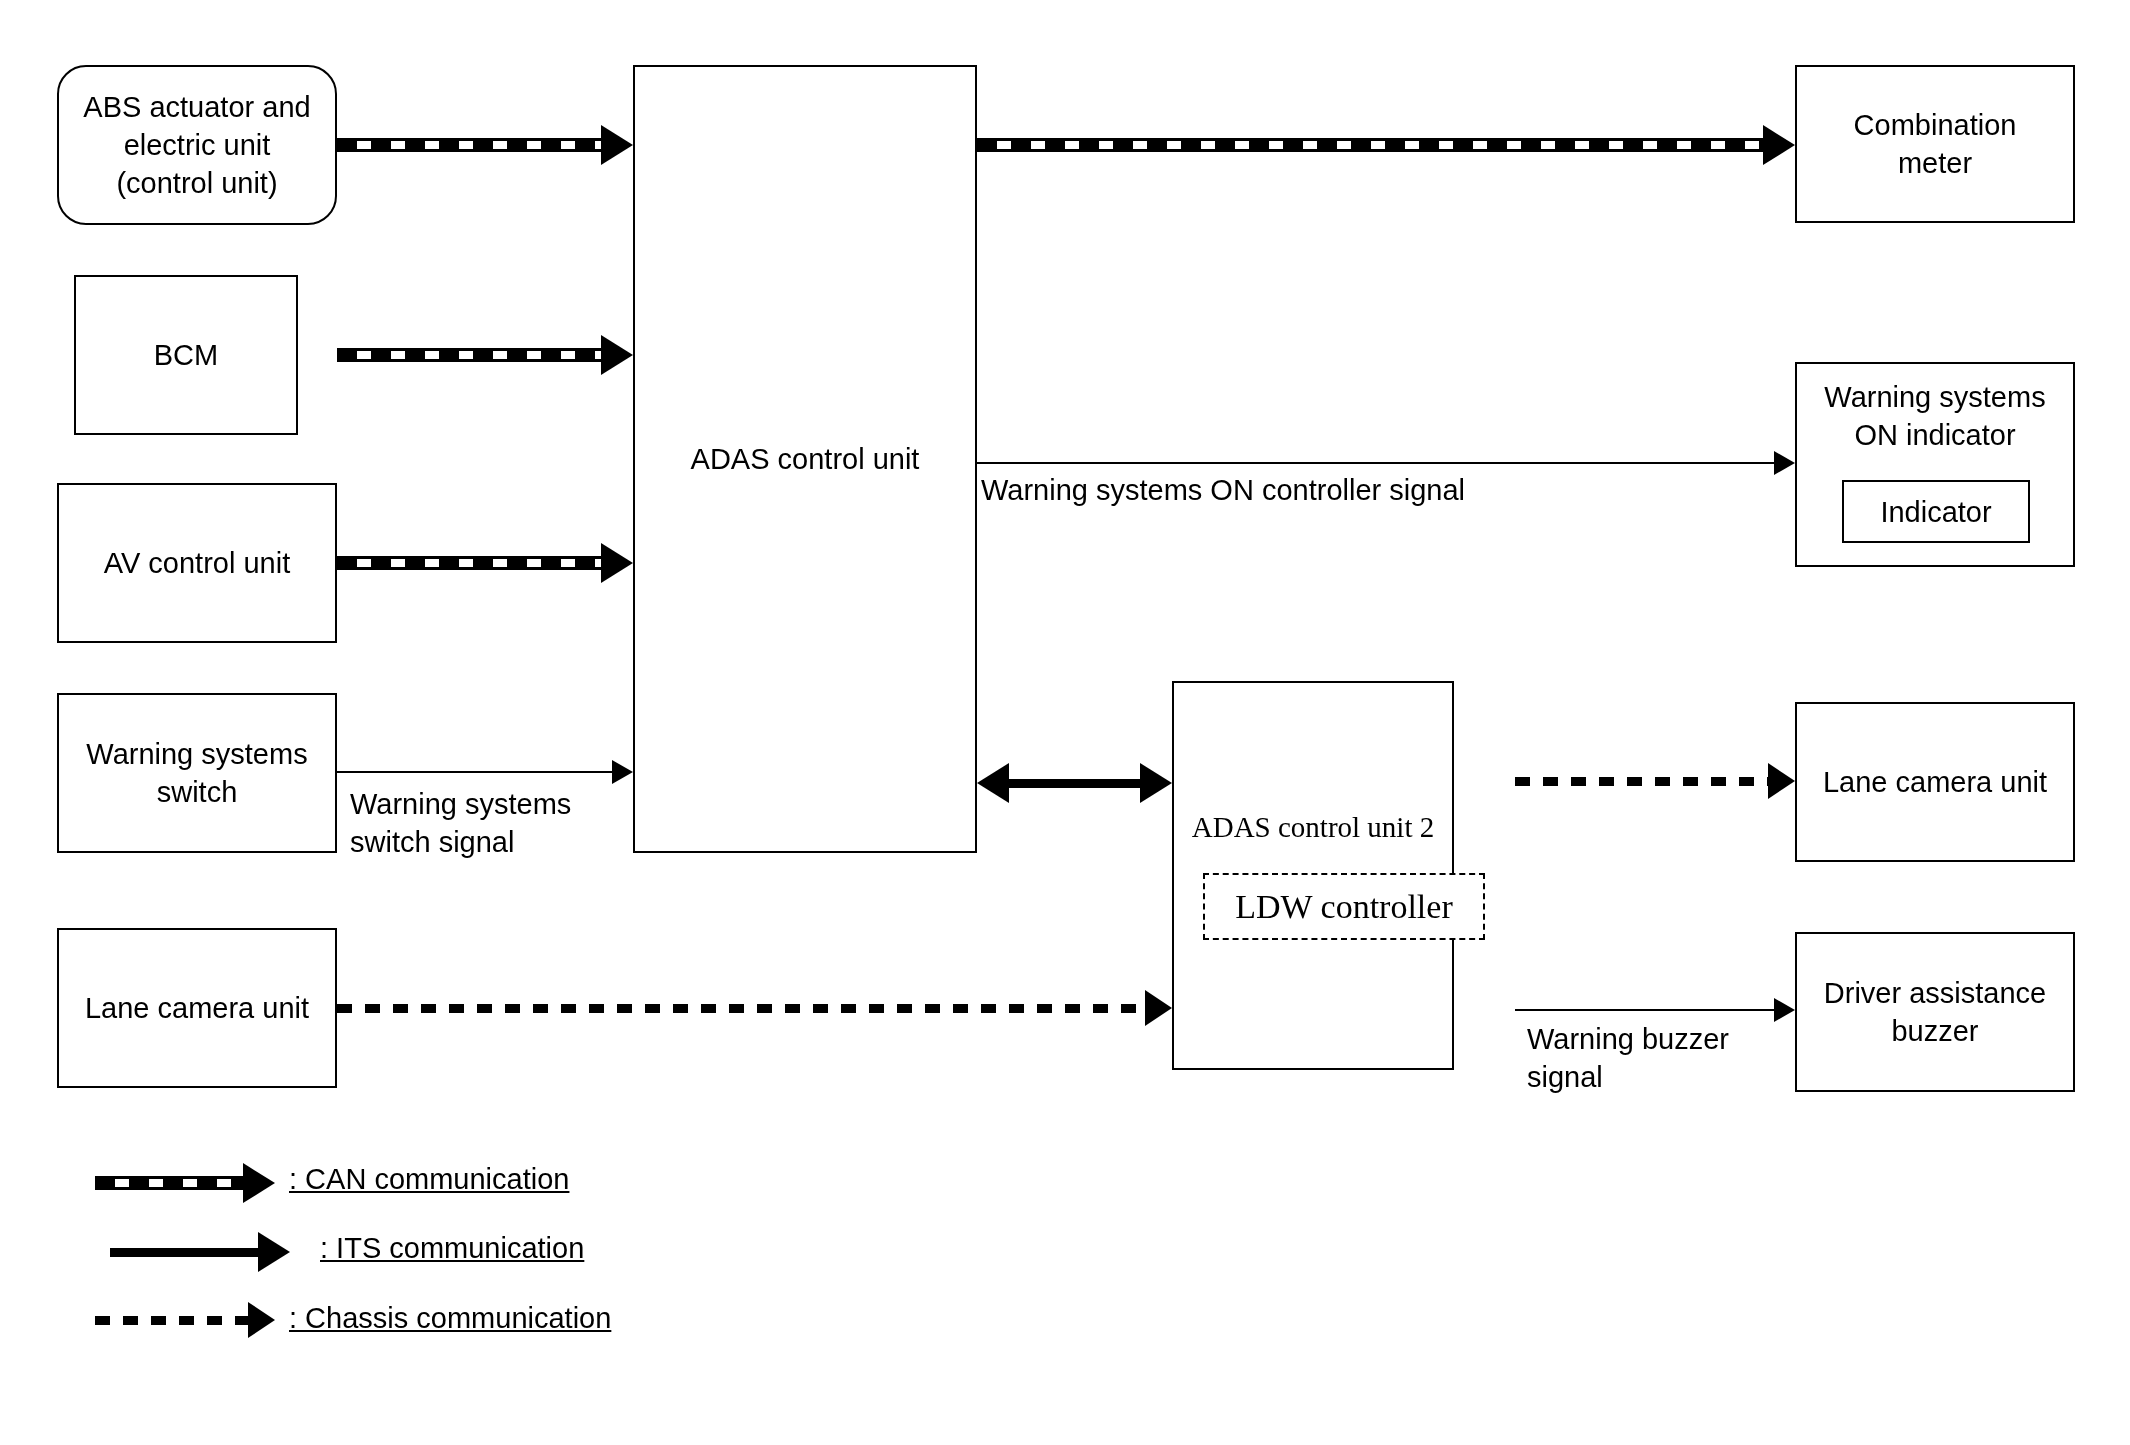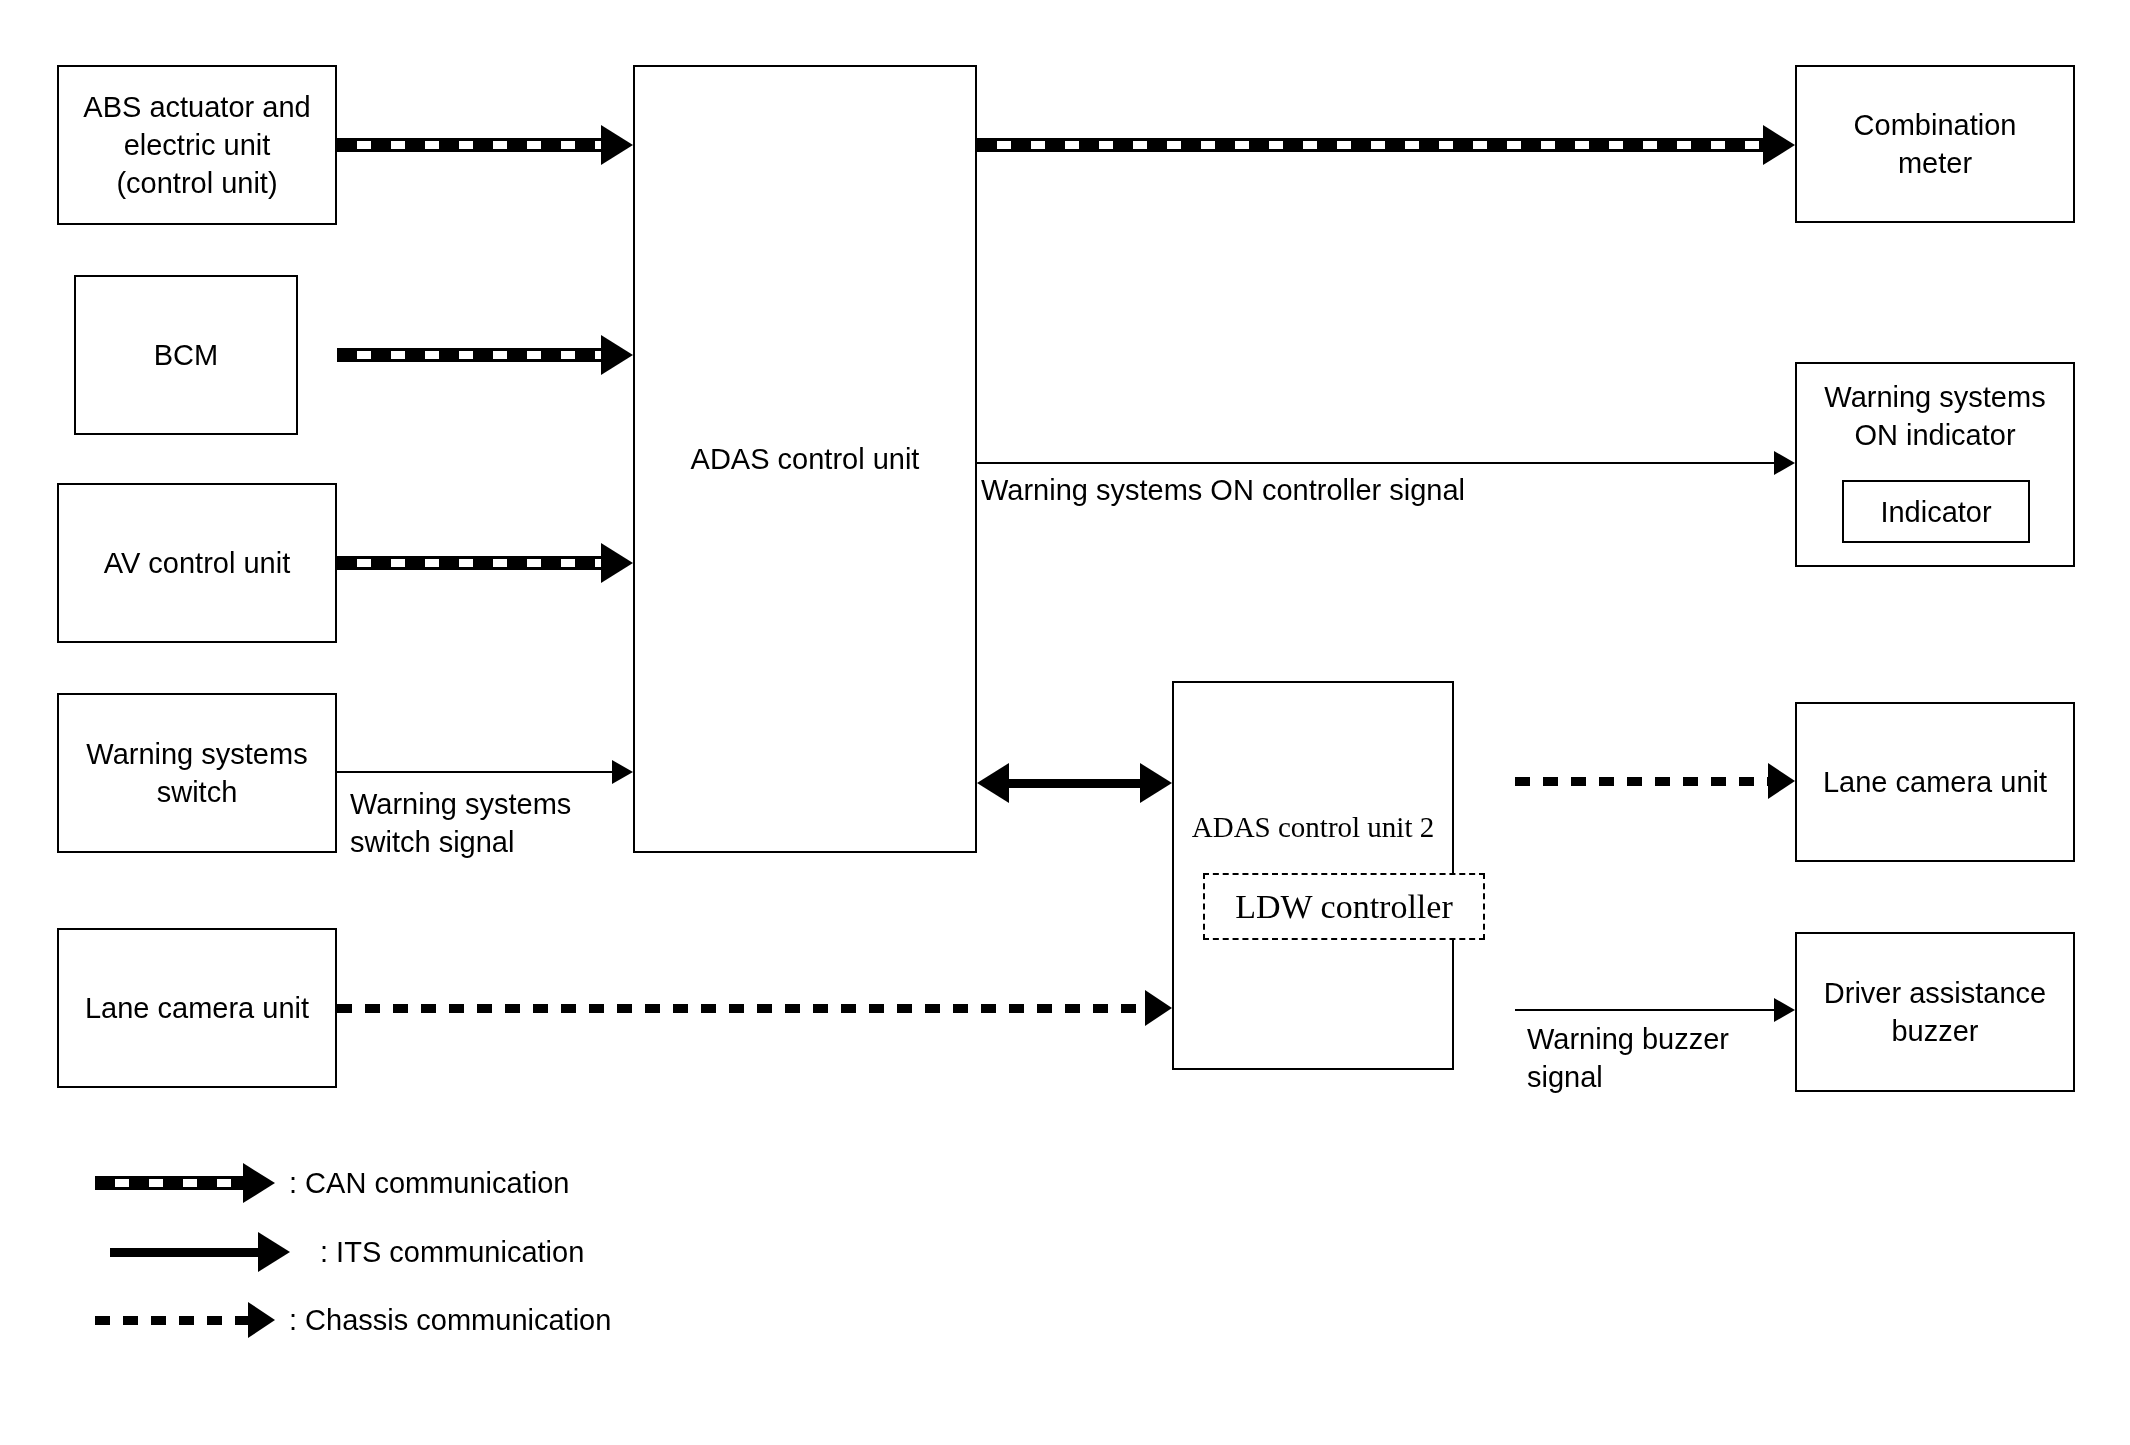--- a/index.html
+++ b/index.html
@@ -58,30 +58,30 @@
   .shaft-signal{flex:1;height:2px;background:#000;}
   .head-r{width:0;height:0;border-top:20px solid transparent;border-bottom:20px solid transparent;border-left:32px solid #000;}
   .head-l{width:0;height:0;border-top:20px solid transparent;border-bottom:20px solid transparent;border-right:32px solid #000;}
   .head-r-ch{width:0;height:0;border-top:18px solid transparent;border-bottom:18px solid transparent;border-left:27px solid #000;}
   .head-r-sm{width:0;height:0;border-top:12px solid transparent;border-bottom:12px solid transparent;border-left:21px solid #000;}
   
   .sig-label{
     position:absolute;font-size:29px;line-height:38px;white-space:pre-line;
   }
   
-  .legend-row{position:absolute;display:flex;align-items:center;}
+  .legend-row{position:absolute;display:flex;text-decoration:underline;}
   .legend-sample{width:180px;display:flex;align-items:center;}
   .legend-text{margin-left:14px;font-size:29px;white-space:nowrap;}
 </style>
 </head>
 <body>
 
 <div class="canvas">
 
-  <div class="box" style="left:57px;top:65px;width:280px;height:160px;">
+  <div class="box" style="left:57px;top:65px;width:280px;height:160px;border-radius:29px;">
     <span class="lbl">ABS actuator and
 electric unit
 (control unit)</span>
   </div>
 
   <div class="box" style="left:74px;top:275px;width:224px;height:160px;">
     <span class="lbl">BCM</span>
   </div>
 
   <div class="box" style="left:57px;top:483px;width:280px;height:160px;">

